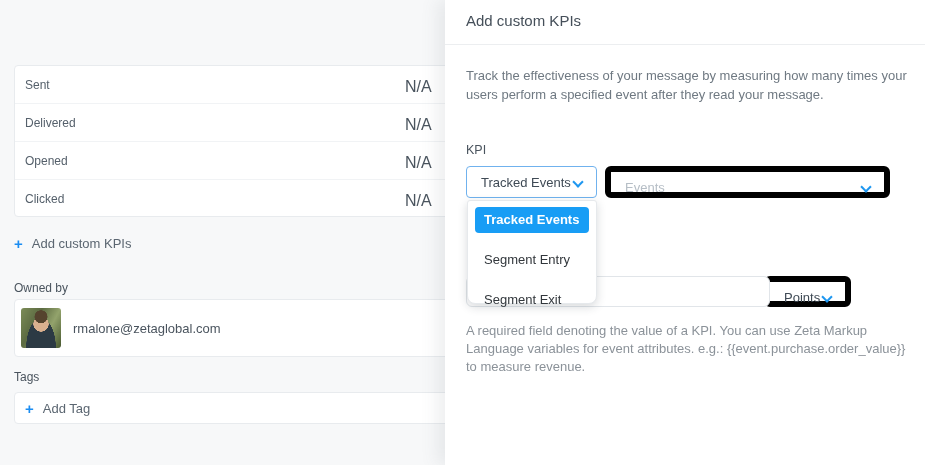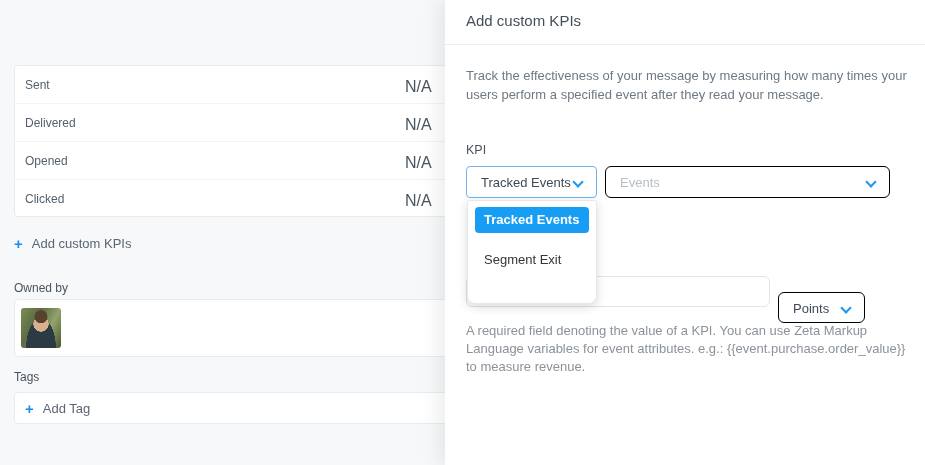--- a/index.html
+++ b/index.html
@@ -33,29 +33,29 @@
   .tags-card .link-row{position:absolute;left:10px;top:8px;}
 
   
   .drawer{position:absolute;top:0;bottom:0;left:445px;width:480px;background:#ffffff;
     box-shadow:-8px 0 16px rgba(90,100,110,0.10);}
   .drawer-title{position:absolute;left:21px;top:12px;font-size:15px;color:#454f59;}
   .drawer-divider{position:absolute;left:0;right:0;top:44px;height:1px;background:#eceef0;}
   .drawer-desc{position:absolute;left:21px;top:66px;width:462px;font-size:13px;line-height:19px;color:#6f7982;}
   .kpi-label{position:absolute;left:21px;top:143px;font-size:12.5px;color:#4a545e;}
 
-  .select{position:absolute;height:32px;box-sizing:border-box;background:#fff;border:1px solid #000000;border-radius:6px;cursor:pointer;}
+  .select{position:absolute;height:32px;box-sizing:border-box;background:#fff;border:6px solid #000000;border-radius:6px;cursor:pointer;}
   .select .sel-text{position:absolute;left:14px;top:8px;font-size:13px;color:#3f4a55;white-space:nowrap;}
   .select .placeholder{color:#b6bec6;}
   .chev{position:absolute;right:14px;top:11px;width:6px;height:6px;border-right:2px solid #1e97f0;border-bottom:2px solid #1e97f0;transform:rotate(45deg);}
   .kpi-type-select{left:21px;top:166px;width:131px;border:1px solid #70b2ee;border-radius:4px;}
   .events-select{left:160px;top:166px;width:285px;}
 
   .value-input{position:absolute;left:21px;top:276px;width:304px;height:31px;box-sizing:border-box;background:#fff;border:1px solid #e1e5e9;border-radius:6px;z-index:1;font-size:13px;color:#3f4a55;padding:0 12px;outline:none;font-family:inherit;}
-  .unit-select{left:333px;top:276px;width:87px;height:31px;margin-top:16px;}
+  .unit-select{left:319px;top:276px;width:87px;height:31px;}
   .unit-select .chev{top:11px;}
 
   .menu{position:absolute;left:22px;top:200px;width:130px;height:104px;background:#fff;border:1px solid #e6e9ec;border-radius:3px 3px 8px 8px;box-shadow:0 3px 10px rgba(40,50,60,0.18);z-index:5;box-sizing:border-box;padding:6px 7px;}
   .menu-item{position:relative;height:26px;line-height:26px;border-radius:4px;font-size:13px;color:#32373c;padding-left:9px;margin-bottom:6px;cursor:pointer;white-space:nowrap;}
   .menu-item.selected{background:#189df5;color:#ffffff;font-weight:700;}
   .menu-item.plain{margin-top:14px;}
 
   .help-text{position:absolute;left:21px;top:322px;width:440px;font-size:13px;line-height:18px;color:#8b9299;}
 </style>
 </head>
@@ -88,20 +88,21 @@
 
     <div class="link-row" style="top:236px;">
       <span class="plus">+</span>
       <span class="link-text">Add custom KPIs</span>
     </div>
 
     <div class="section-label" style="top:281px;text-align:center;">Owned by</div>
 
     <div class="card owned-card">
       <div class="avatar"></div>
+      <span class="owner-email">rmalone@zetaglobal.com</span>
     </div>
 
     <div class="section-label" style="top:370px;">Tags</div>
 
     <div class="card tags-card">
       <div class="link-row">
         <span class="plus">+</span>
         <span class="link-text">Add Tag</span>
       </div>
     </div>
@@ -121,20 +122,21 @@
       <span class="chev"></span>
     </div>
 
     <div class="select events-select">
       <span class="sel-text placeholder">Events</span>
       <span class="chev"></span>
     </div>
 
     <div class="menu">
       <div class="menu-item selected">Tracked Events</div>
+      <div class="menu-item plain">Segment Entry</div>
       <div class="menu-item plain">Segment Exit</div>
     </div>
 
     <input class="value-input" type="text" placeholder="" style="">
 
     <div class="select unit-select">
       <span class="sel-text">Points</span>
       <span class="chev"></span>
     </div>
 

